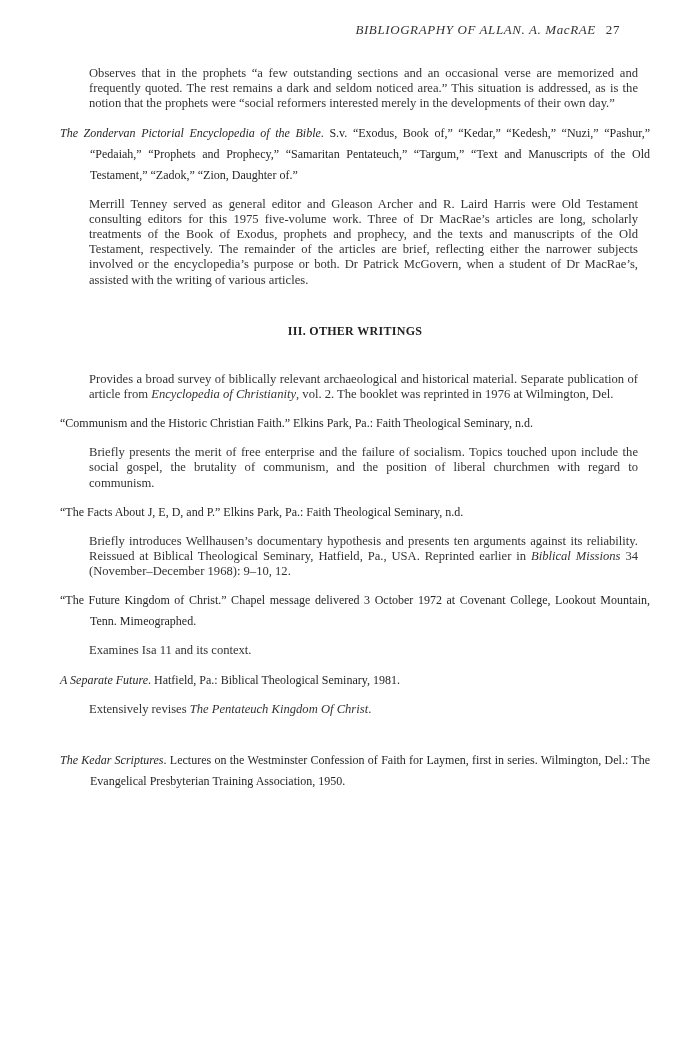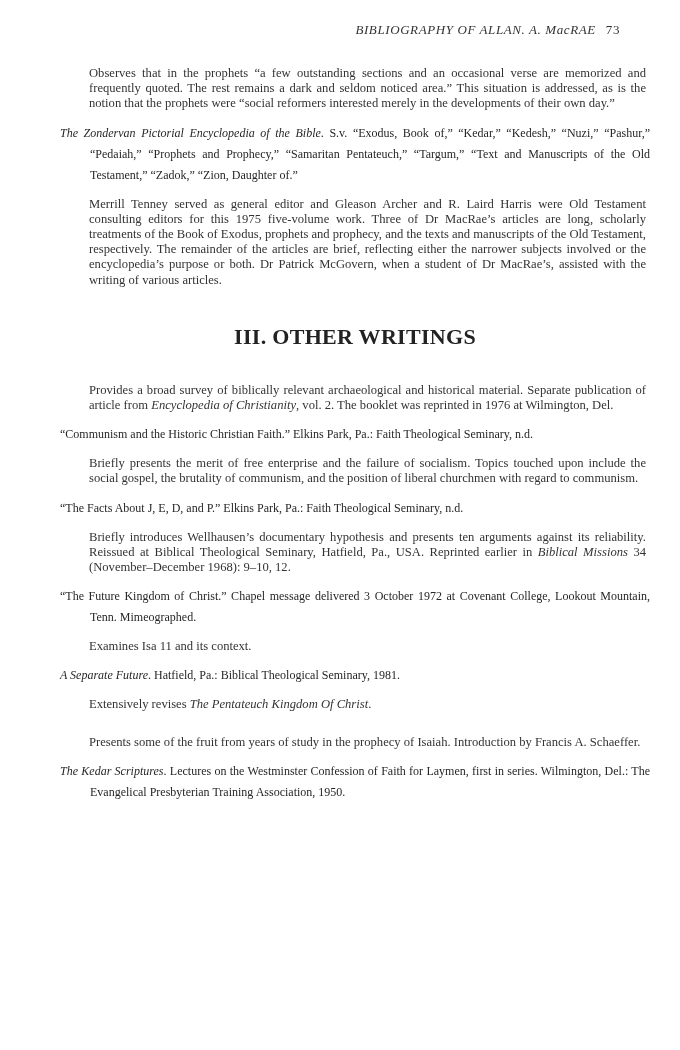--- a/index.html
+++ b/index.html
@@ -3,35 +3,35 @@
 <meta charset="utf-8">
 <style>
   html, body { margin: 0; padding: 0; background: #ffffff; }
   body { width: 680px; height: 1050px; position: relative; overflow: hidden;
          font-family: "Liberation Serif", "DejaVu Serif", serif; color: #2a2a2a; }
   .page { position: absolute; left: 0; top: 0; width: 680px; height: 1050px; }
   .running-head { position: absolute; top: 22px; right: 60px; font-size: 13px;
                   font-style: italic; letter-spacing: 0.6px; color: #333; }
   .running-head .pg { font-style: normal; margin-left: 10px; }
   .content { position: absolute; left: 60px; top: 66px; width: 590px; }
-  .annot { font-size: 12.6px; line-height: 15.2px; margin: 0 4px 0 29px; text-align: justify; color: #333; }
+  .annot { font-size: 12.6px; line-height: 15.2px; margin: 0 12px 0 29px; text-align: justify; color: #333; }
   .entry { font-size: 12px; line-height: 21px; padding-left: 30px; text-indent: -30px;
            text-align: justify; margin: 0; color: #262626; }
   .entry i, .annot i { font-style: italic; }
   .gap-m { height: 11px; }
-  .section-heading { font-weight: bold; font-size: 22px; text-align: center;
+  .section-heading { font-weight: bold; font-size: 12px; text-align: center;
                      margin: 36px 0 22px 0; letter-spacing: 0.3px; color: #222; }
 </style>
 </head>
 <body>
 
 <div class="page">
 
   <div class="running-head">
-    <span>BIBLIOGRAPHY OF ALLAN. A. MacRAE</span><span class="pg">73</span>
+    <span>BIBLIOGRAPHY OF ALLAN. A. MacRAE</span><span class="pg">27</span>
   </div>
 
   <div class="content">
 
     <p class="annot">Observes that in the prophets “a few outstanding sections and an occasional verse are memorized and frequently quoted. The rest remains a dark and seldom noticed area.” This situation is addressed, as is the notion that the prophets were “social reformers interested merely in the developments of their own day.”</p>
     <div class="gap-m"></div>
 
     <p class="entry"><i>The Zondervan Pictorial Encyclopedia of the Bible</i><span>. S.v. “Exodus, Book of,” “Kedar,” “Kedesh,” “Nuzi,” “Pashur,” “Pedaiah,” “Prophets and Prophecy,” “Samaritan Pentateuch,” “Targum,” “Text and Manuscripts of the Old Testament,” “Zadok,” “Zion, Daughter of.”</span></p>
     <div class="gap-m"></div>
     <p class="annot">Merrill Tenney served as general editor and Gleason Archer and R. Laird Harris were Old Testament consulting editors for this 1975 five-volume work. Three of Dr MacRae’s articles are long, scholarly treatments of the Book of Exodus, prophets and prophecy, and the texts and manuscripts of the Old Testament, respectively. The remainder of the articles are brief, reflecting either the narrower subjects involved or the encyclopedia’s purpose or both. Dr Patrick McGovern, when a student of Dr MacRae’s, assisted with the writing of various articles.</p>
@@ -56,19 +56,18 @@
     <div class="gap-m"></div>
     <p class="annot">Examines Isa 11 and its context.</p>
     <div class="gap-m"></div>
 
     <p class="entry"><i>A Separate Future</i><span>. Hatfield, Pa.: Biblical Theological Seminary, 1981.</span></p>
     <div class="gap-m"></div>
     <p class="annot"><span>Extensively revises </span><i>The Pentateuch Kingdom Of Christ</i><span>.</span></p>
     <div class="gap-m"></div>
 
     <div class="gap-m"></div>
-    <p class="annot">Presents some of the fruit from years of study in the prophecy of Isaiah. Introduction by Francis A. Schaeffer.</p>
     <div class="gap-m"></div>
 
     <p class="entry"><i>The Kedar Scriptures</i><span>. Lectures on the Westminster Confession of Faith for Laymen, first in series. Wilmington, Del.: The Evangelical Presbyterian Training Association, 1950.</span></p>
 
   </div>
 </div>
 
 </body></html>

